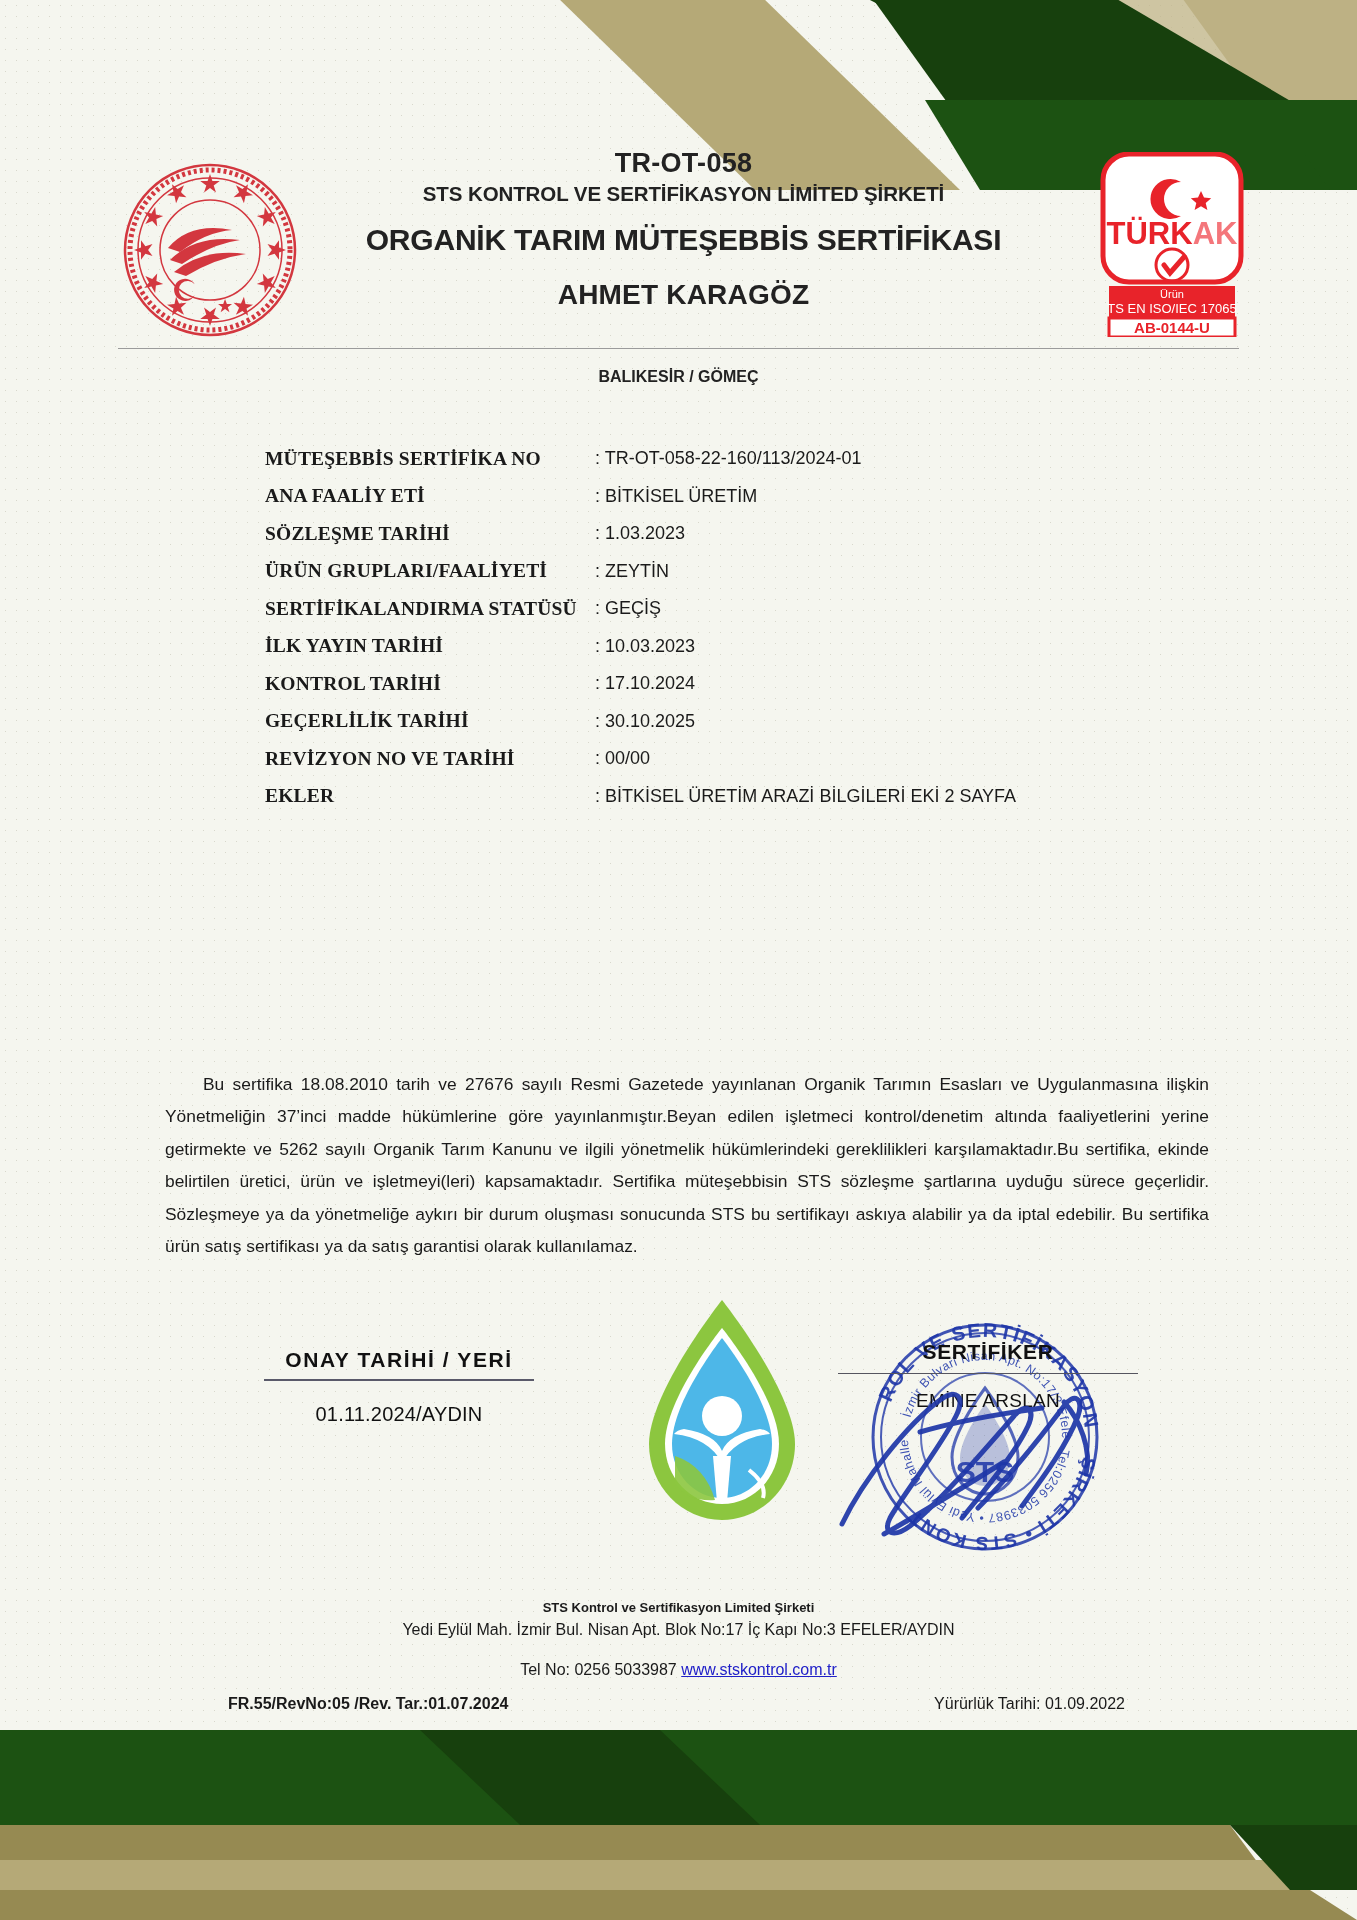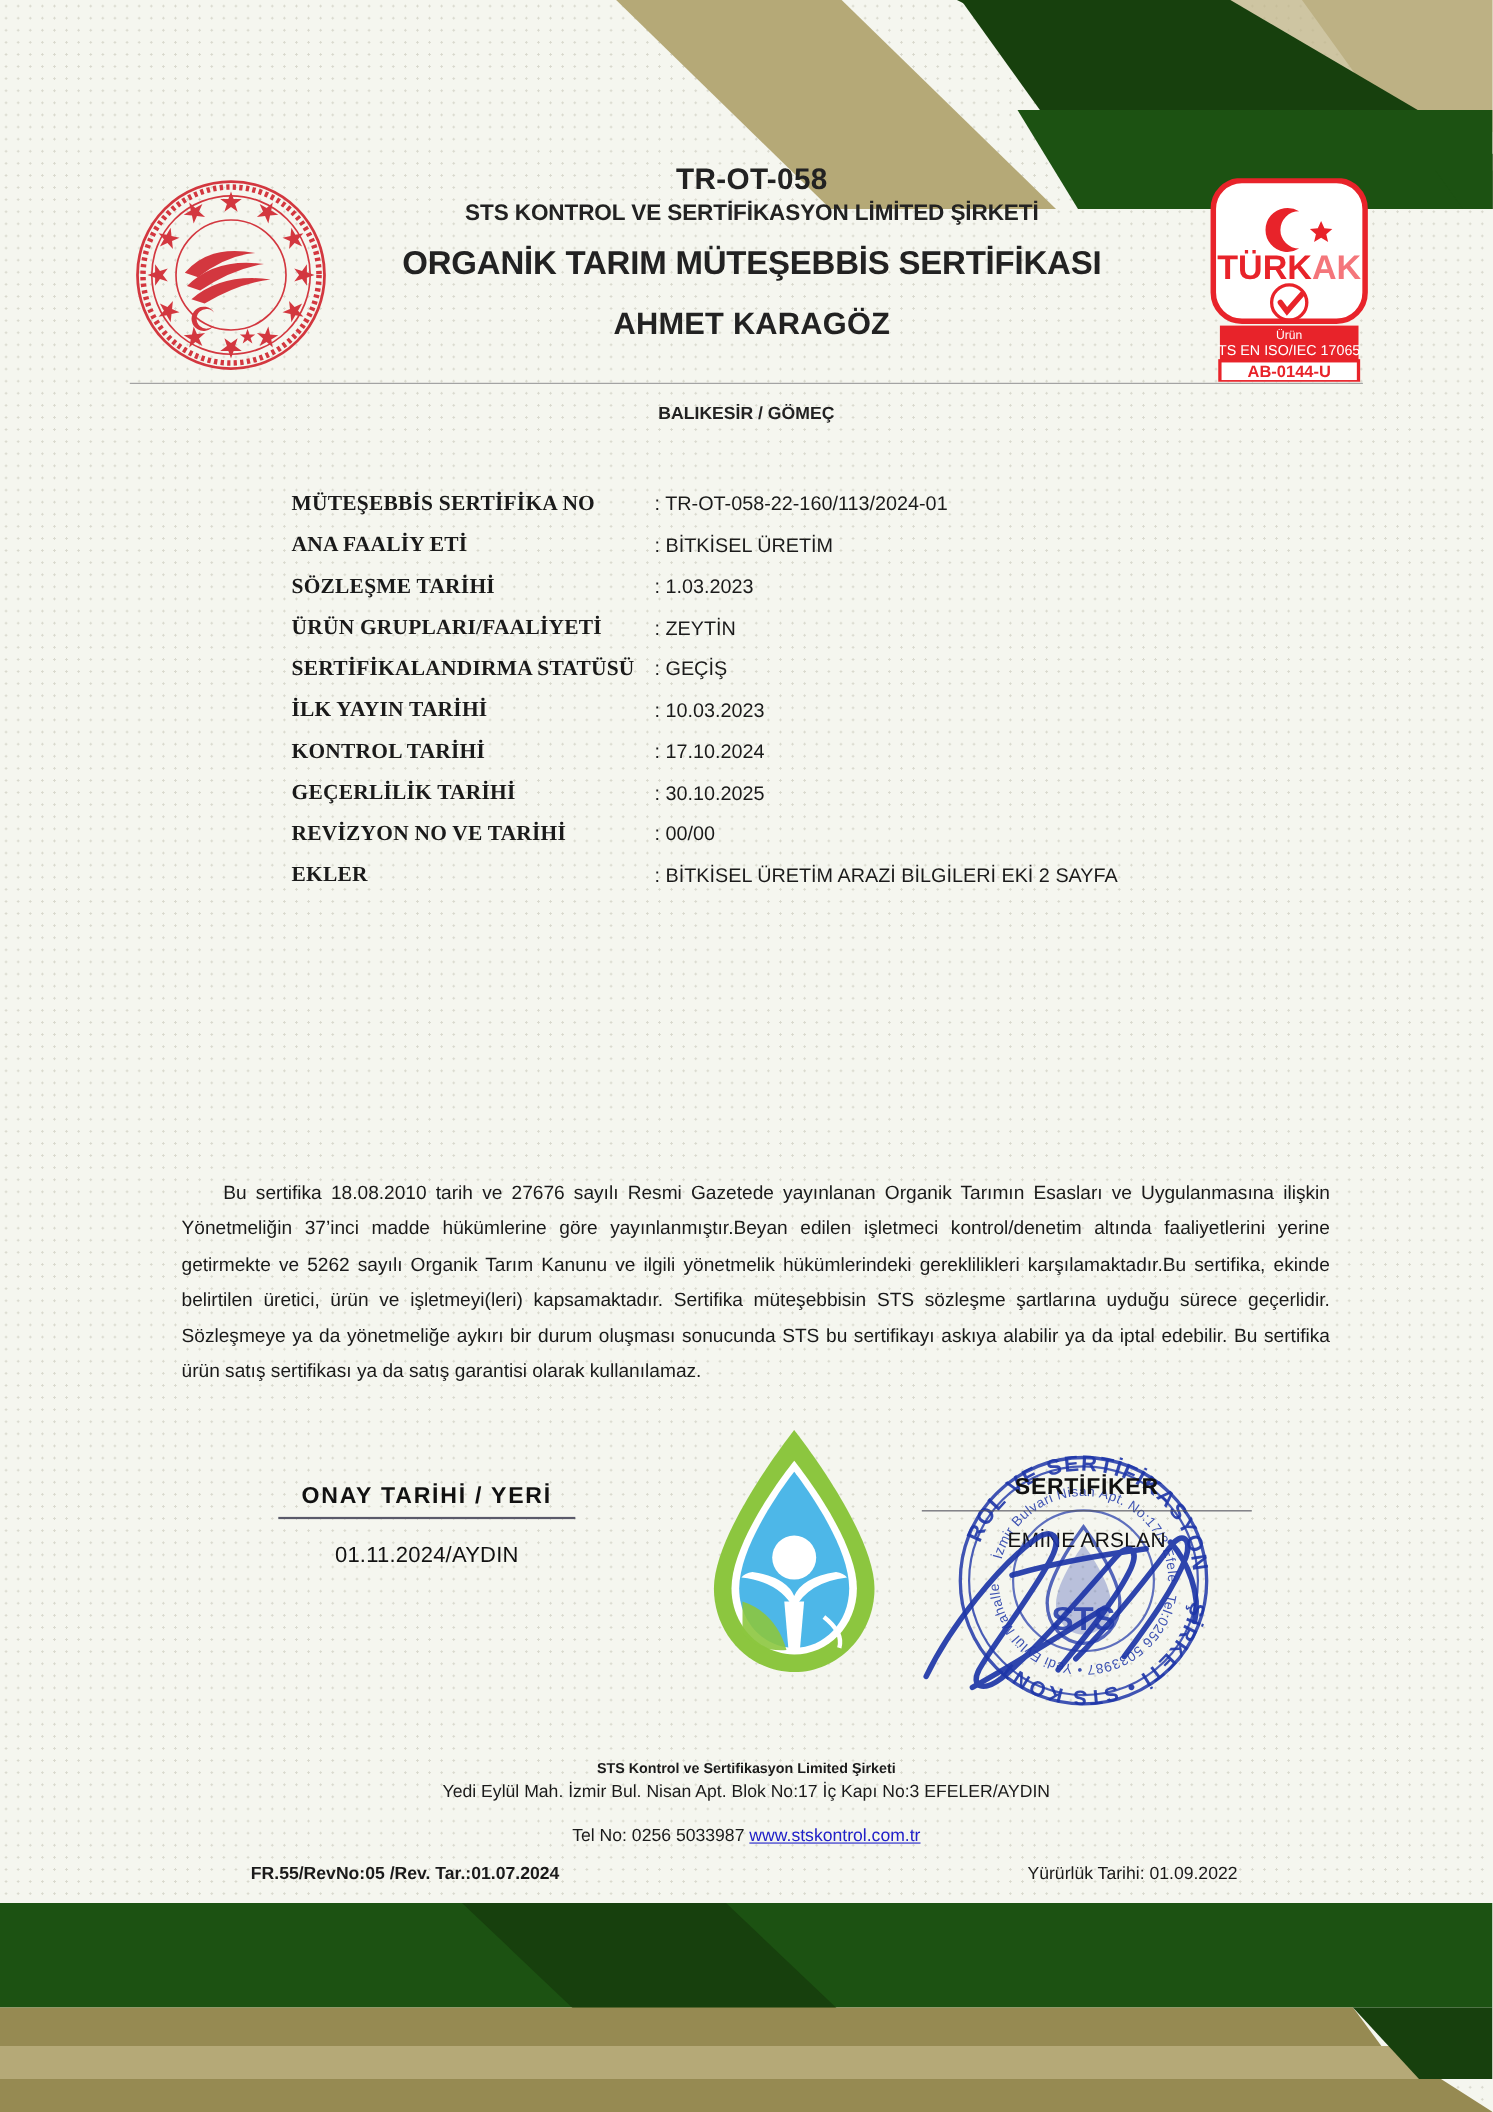--- a/index.html
+++ b/index.html
@@ -25,21 +25,21 @@
   .deco svg{display:block;width:100%;height:100%;}
 
   
   .header{
     position:absolute;top:140px;left:0;right:0;height:215px;
   }
   .ministry-seal{
     position:absolute;left:120px;top:20px;width:180px;height:180px;
   }
   .turkak{
-    position:absolute;right:110px;top:22px;width:150px;height:220px;
+    position:absolute;right:110px;top:12px;width:150px;height:220px;
   }
   .head-text{
     position:absolute;left:300px;right:290px;top:8px;text-align:center;
   }
   .h-code{
     font-size:27px;font-weight:bold;color:#222;letter-spacing:.3px;
     line-height:1.15;
   }
   .h-company{
     font-size:20.5px;font-weight:bold;color:#222;margin-top:3px;
@@ -86,21 +86,21 @@
     position:absolute;left:165px;right:148px;top:1068px;
     font-size:17.4px;line-height:1.86;color:#1a1a1a;
     text-align:justify;text-justify:inter-word;
   }
   .para .ind{display:inline-block;width:38px;}
 
   
   .sigband{position:absolute;left:0;right:0;top:1300px;height:280px;}
 
   .onay{
-    position:absolute;left:253px;top:48px;width:270px;text-align:center;
+    position:absolute;left:264px;top:48px;width:270px;text-align:center;
   }
   .onay-title{
     font-size:21px;font-weight:bold;color:#111;letter-spacing:1.6px;
     padding-bottom:7px;
   }
   .onay-rule{border-top:2px solid #5a5a6a;width:100%;}
   .onay-date{margin-top:22px;font-size:20px;color:#111;letter-spacing:.2px;}
 
   .droplogo{position:absolute;left:617px;top:-12px;width:210px;height:250px;}
 

